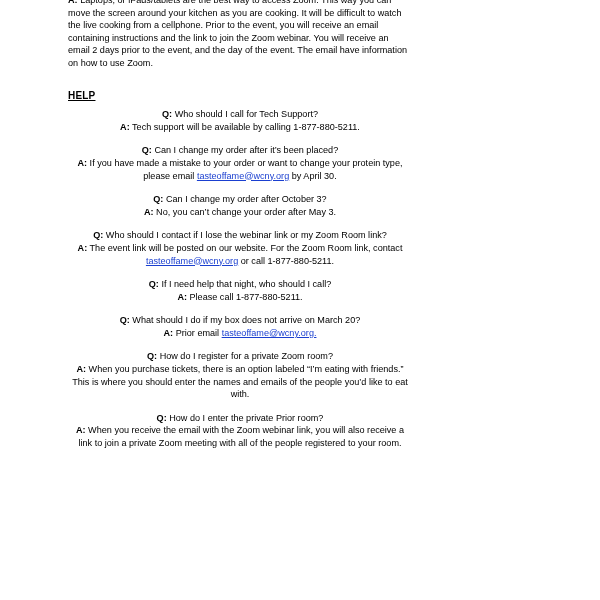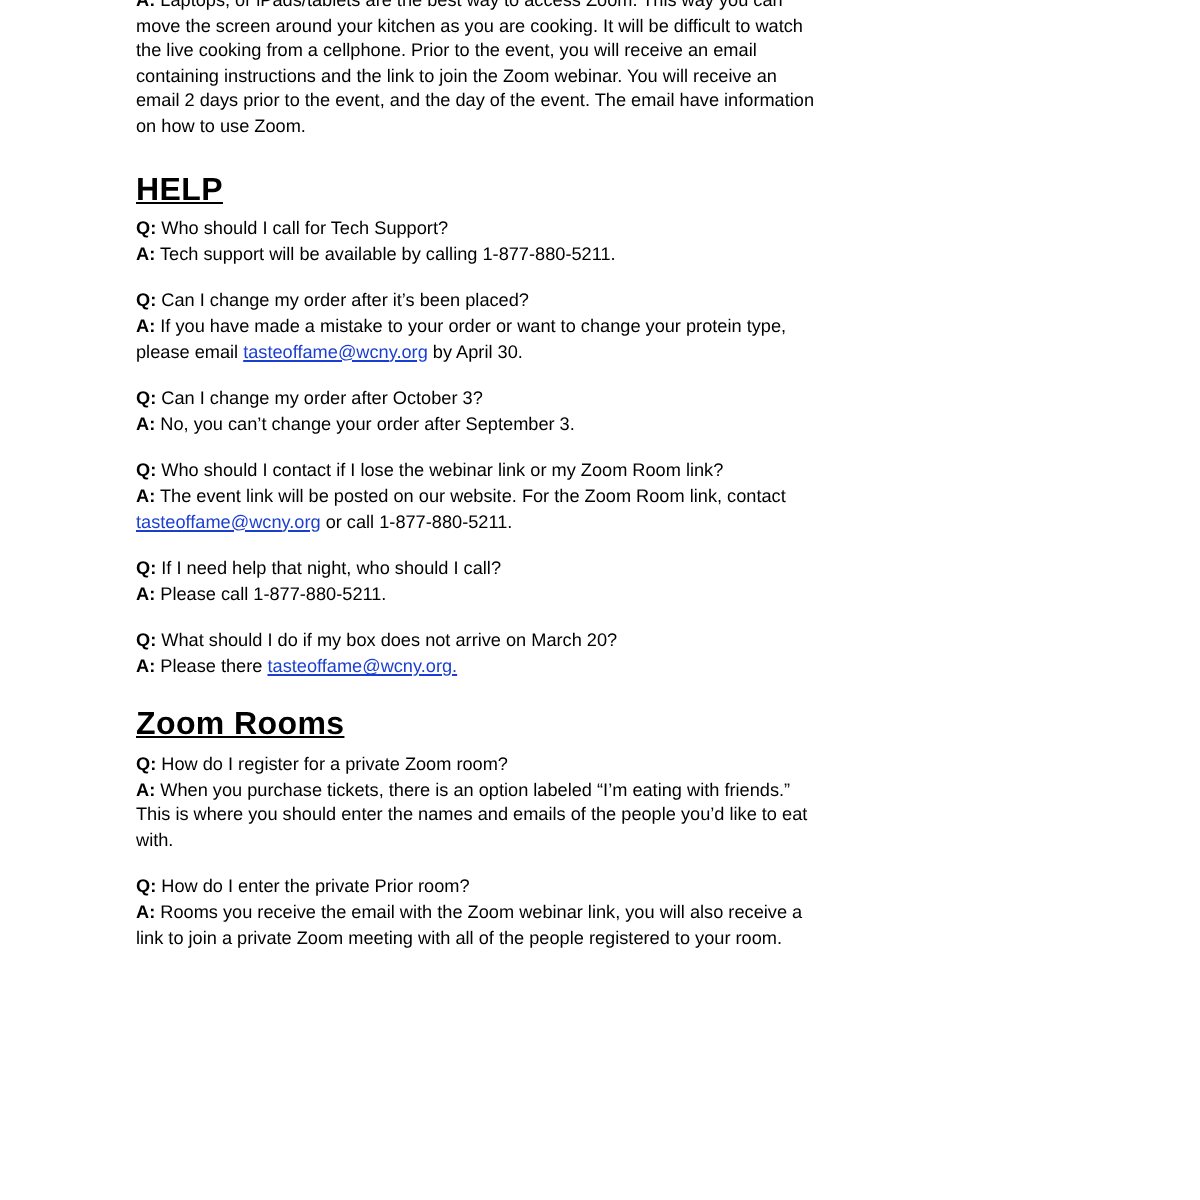--- a/index.html
+++ b/index.html
@@ -25,27 +25,28 @@
     position: relative;
     top: -6px;
     font-size: 9.1px;
     line-height: 12.6px;
   }
   p {
     margin: 0 0 0 0;
   }
   .qa-block {
     margin-bottom: 11px;
+    text-align: center;
   }
   .lbl {
     font-weight: bold;
   }
   .section-head {
     font-weight: bold;
-    font-size: 16px;
+    font-size: 10px;
     text-decoration: underline;
     margin: 18px 0 6px 0;
     letter-spacing: 0.2px;
   }
   .section-head.first {
     margin-top: 20px;
   }
   a.link {
     color: #1a3fd0;
     text-decoration: underline;
@@ -69,44 +70,43 @@
       <p><span class="lbl">A:</span> <span>Tech support will be available by calling 1-877-880-5211.</span></p>
     </div>
 
     <div class="qa-block">
       <p><span class="lbl">Q:</span> <span>Can I change my order after it’s been placed?</span></p>
       <p><span class="lbl">A:</span> <span>If you have made a mistake to your order or want to change your protein type, please email </span><a class="link" href="#">tasteoffame@wcny.org</a><span> by April 30.</span></p>
     </div>
 
     <div class="qa-block">
       <p><span class="lbl">Q:</span> <span>Can I change my order after October 3?</span></p>
-      <p><span class="lbl">A:</span> <span>No, you can’t change your order after September 3.</span></p>
+      <p><span class="lbl">A:</span> <span>No, you can’t change your order after May 3.</span></p>
     </div>
 
     <div class="qa-block">
       <p><span class="lbl">Q:</span> <span>Who should I contact if I lose the webinar link or my Zoom Room link?</span></p>
       <p><span class="lbl">A:</span> <span>The event link will be posted on our website. For the Zoom Room link, contact </span><a class="link" href="#">tasteoffame@wcny.org</a><span> or call 1-877-880-5211.</span></p>
     </div>
 
     <div class="qa-block">
       <p><span class="lbl">Q:</span> <span>If I need help that night, who should I call?</span></p>
       <p><span class="lbl">A:</span> <span>Please call 1-877-880-5211.</span></p>
     </div>
 
     <div class="qa-block">
       <p><span class="lbl">Q:</span> <span>What should I do if my box does not arrive on March 20?</span></p>
-      <p><span class="lbl">A:</span> <span>Please there </span><a class="link" href="#">tasteoffame@wcny.org.</a></p>
+      <p><span class="lbl">A:</span> <span>Prior email </span><a class="link" href="#">tasteoffame@wcny.org.</a></p>
     </div>
 
-    <div class="section-head">Zoom Rooms</div>
 
     <div class="qa-block">
       <p><span class="lbl">Q:</span> <span>How do I register for a private Zoom room?</span></p>
       <p><span class="lbl">A:</span> <span>When you purchase tickets, there is an option labeled “I’m eating with friends.” This is where you should enter the names and emails of the people you’d like to eat with.</span></p>
     </div>
 
     <div class="qa-block">
       <p><span class="lbl">Q:</span> <span>How do I enter the private Prior room?</span></p>
-      <p><span class="lbl">A:</span> <span>Rooms you receive the email with the Zoom webinar link, you will also receive a link to join a private Zoom meeting with all of the people registered to your room.</span></p>
+      <p><span class="lbl">A:</span> <span>When you receive the email with the Zoom webinar link, you will also receive a link to join a private Zoom meeting with all of the people registered to your room.</span></p>
     </div>
 
   </div>
 </div>
 
 </body></html>

